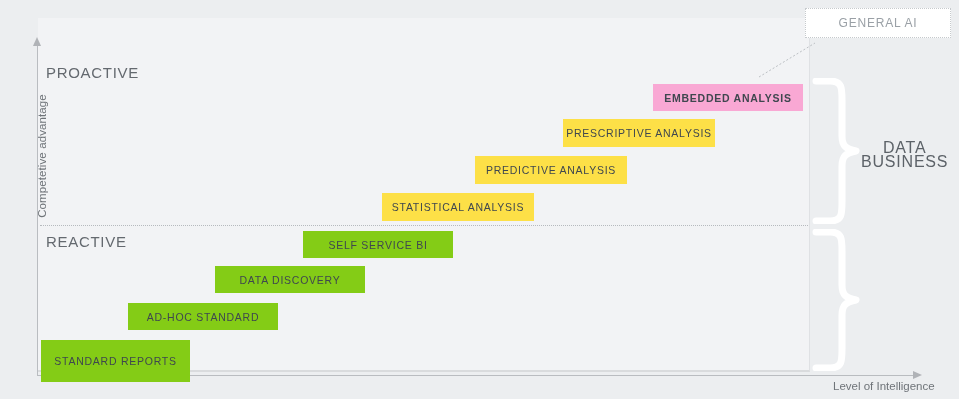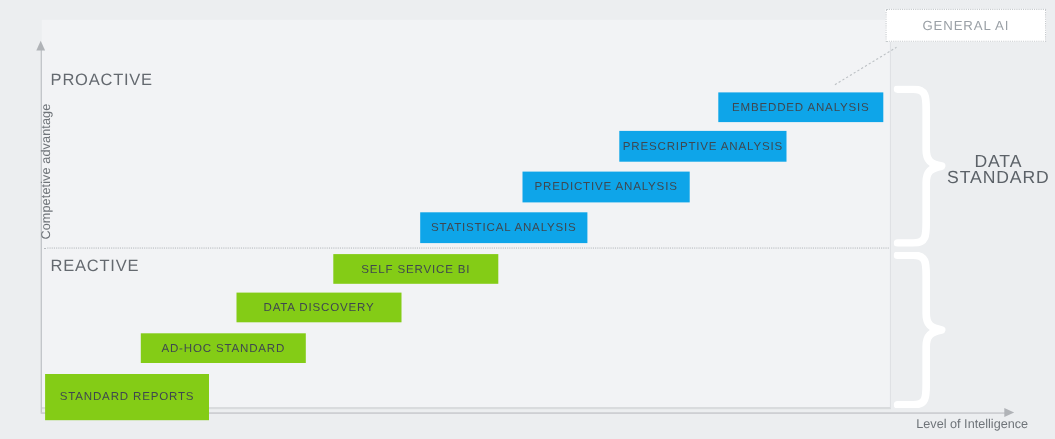--- a/index.html
+++ b/index.html
@@ -115,22 +115,22 @@
     display: flex;
     align-items: center;
     justify-content: center;
     font-size: 10.5px;
     letter-spacing: .75px;
     color: #3f474f;
     white-space: nowrap;
     box-sizing: border-box;
   }
   .bar.teal { background: #84cc16; }
-  .bar.blue { background: #0ea5e9; }
-  .bar.gray { background: #0ea5e9; }
+  .bar.blue { background: #fde047; }
+  .bar.gray { background: #f9a8d4; font-weight: bold; }
 
   
   .general-ai-box {
     position: absolute;
     left: 805px;
     top: 8px;
     width: 146px;
     height: 30px;
     background: #ffffff;
     border: 1px dotted #c6cacd;
@@ -218,20 +218,20 @@
   </svg>
   <div class="general-ai-box">
     <span>GENERAL AI</span>
   </div>
 
   <svg class="brace" style="left:812px; top:78px;" width="50" height="146" viewBox="0 0 50 146">
     <path d="M4 3 H18 C30 3 30 10 30 22 V58 C30 68 34 71 44 73 C34 75 30 78 30 88 V124 C30 136 30 143 18 143 H4" fill="none" stroke="#ffffff" stroke-width="7" stroke-linecap="round" stroke-linejoin="round"></path>
   </svg>
   <div class="group-label group-ds">
     <div>DATA</div>
-    <div>STANDARD</div>
+    <div>BUSINESS</div>
   </div>
 
   <svg class="brace" style="left:812px; top:229px;" width="50" height="142" viewBox="0 0 50 142">
     <path d="M4 3 H18 C30 3 30 10 30 22 V56 C30 66 34 69 44 71 C34 73 30 76 30 86 V120 C30 132 30 139 18 139 H4" fill="none" stroke="#ffffff" stroke-width="7" stroke-linecap="round" stroke-linejoin="round"></path>
   </svg>
 
 </div>
 
 </body></html>

